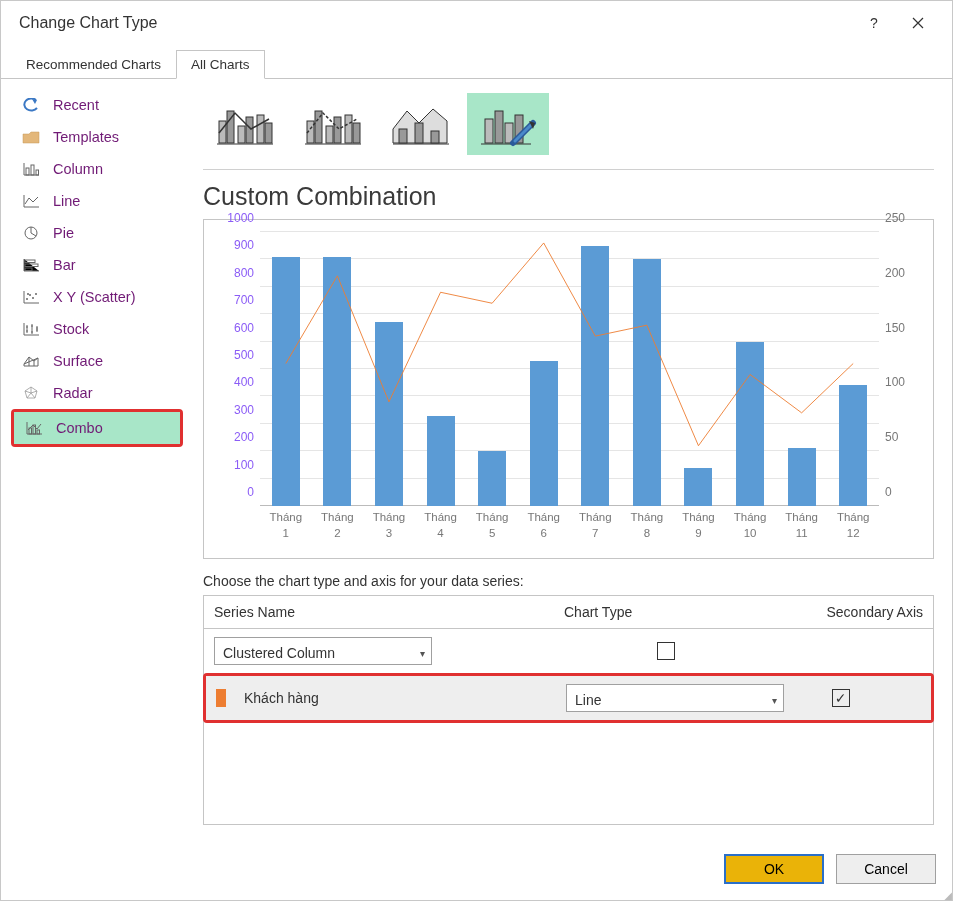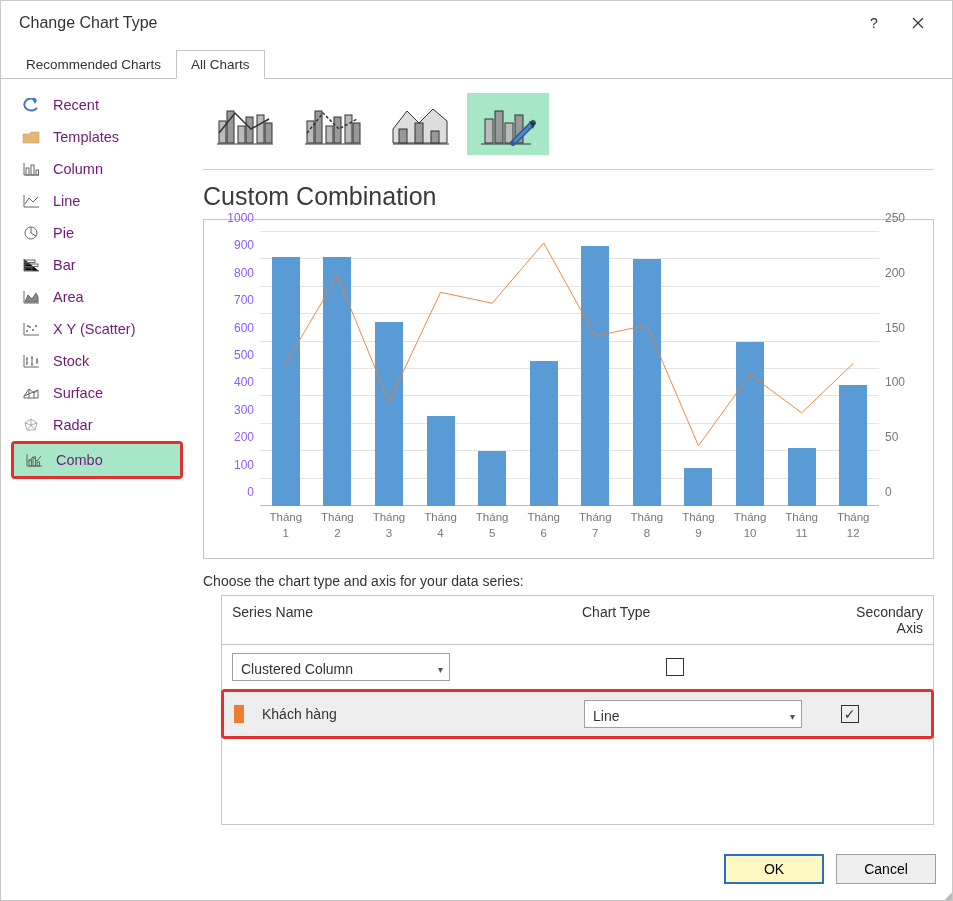--- a/index.html
+++ b/index.html
@@ -29,42 +29,42 @@
 .type-row { display: flex; gap: 6px; padding-bottom: 14px; border-bottom: 1px solid #d0d0d0; }
 .type-thumb { width: 82px; height: 62px; display: flex; align-items: center; justify-content: center; cursor: pointer; }
 .type-thumb.selected { background: #a8e6c8; }
 
 .section-title { font-size: 25px; color: #3a3a3a; font-weight: 350; margin: 12px 0 8px 0; }
 
 .chart-preview { border: 1px solid #c5c5c5; height: 340px; position: relative; background: #fff; }
 
 .series-help { font-size: 14px; color: #333; margin: 14px 0 6px 0; }
 
-.series-table { border: 1px solid #c5c5c5; height: 230px; margin-left: 18px; }
+.series-table { border: 1px solid #c5c5c5; height: 230px; }
 .series-head { display: flex; border-bottom: 1px solid #c5c5c5; font-size: 14px; color: #333; }
 .series-head .col-name { flex: 0 0 350px; padding: 8px 10px; }
 .series-head .col-type { flex: 0 0 250px; padding: 8px 10px; }
 .series-head .col-axis { flex: 1; padding: 8px 10px; text-align: right; }
 
 .series-row { display: flex; align-items: center; font-size: 14px; color: #333;}
 .series-row.highlighted { background: #eee; }
 .series-row .row-wrap { display: flex; align-items: center; flex: 1; padding: 8px 10px; }
 .col-name-cell { flex: 0 0 350px; display: flex; align-items: center; }
 .col-type-cell { flex: 0 0 224px; }
 .col-axis-cell { flex: 1; display: flex; justify-content: center; padding-right: 30px;}
 .swatch { width: 10px; height: 18px; margin-right: 18px; }
 .select { width: 218px; height: 28px; border: 1px solid #a0a0a0; background: #fff; display: flex; align-items: center; justify-content: space-between; padding: 4px 6px 0 8px; cursor: pointer; font-size: 14px; }
 .select .chev { color: #555; font-size: 10px; }
 .checkbox { width: 18px; height: 18px; border: 1px solid #333; display: flex; align-items: center; justify-content: center; font-size: 14px; cursor: pointer; }
 
 .red-row-callout { border: 3px solid #e03030; border-radius: 4px; margin: 0 -1px; }
 
 .footer { display: flex; justify-content: flex-end; gap: 12px; padding: 16px 16px 16px 0; }
 .btn { width: 100px; height: 30px; font-size: 14px; border: 1px solid #a0a0a0; background: #eee; cursor: pointer; display: flex; align-items: center; justify-content: center; }
-.btn.primary { background: #fef9c3; border: 2px solid #2a6fc9; }
+.btn.primary { background: #eab308; border: 2px solid #2a6fc9; }
 
 .resize-grip { position: absolute; right: 2px; bottom: 2px; color: #bbb; font-size: 10px; line-height: 6px; letter-spacing: -1px; }
 
 
 .chart-area { position: absolute; left: 56px; right: 54px; top: 12px; bottom: 52px; }
 .grid-line { position: absolute; left: 0; right: 0; height: 1px; background: #e5e5e5; }
 .grid-line.base { background: #bbb; }
 .y-label-l { position: absolute; left: -40px; font-size: 12px; color: #8b5cf6; width: 34px; text-align: right; transform: translateY(-50%); }
 .y-label-r { position: absolute; right: -46px; font-size: 12px; color: #777; width: 40px; text-align: left; transform: translateY(-50%); }
 .bars { position: absolute; left: 0; right: 0; bottom: 0; top: 0; display: flex; align-items: flex-end; }
@@ -144,29 +144,20 @@
       <div class="sb-item">
         <span class="sb-icon">
             <svg width="18" height="14" viewBox="0 0 18 14">
               <path d="M2 1 L2 13 L17 13" stroke="#666"></path>
               <rect x="3" y="2" width="10" height="2.5" fill="none" stroke="#666"></rect>
               <rect x="3" y="6" width="13" height="2.5" fill="none" stroke="#666"></rect>
               <rect x="3" y="10" width="7" height="2.5" fill="none" stroke="#666"></rect>
             </svg>
           </span>
         <span class="sb-label">Bar</span>
-      </div>
-      <div class="sb-item">
-        <span class="sb-icon">
-            <svg width="18" height="14" viewBox="0 0 18 14">
-              <path d="M2 1 L2 13 L17 13" stroke="#666" fill="none"></path>
-              <path d="M3 12 L6 5 L10 9 L14 3 L16 7 L16 12 Z" fill="#888" stroke="#666"></path>
-            </svg>
-          </span>
-        <span class="sb-label">Area</span>
       </div>
       <div class="sb-item">
         <span class="sb-icon">
             <svg width="18" height="14" viewBox="0 0 18 14">
               <path d="M2 1 L2 13 L17 13" stroke="#666" fill="none"></path>
               <circle cx="5" cy="9" r="1" fill="#666"></circle>
               <circle cx="8" cy="5" r="1" fill="#666"></circle>
               <circle cx="11" cy="8" r="1" fill="#666"></circle>
               <circle cx="14" cy="4" r="1" fill="#666"></circle>
               <circle cx="6" cy="4" r="1" fill="#666"></circle>

